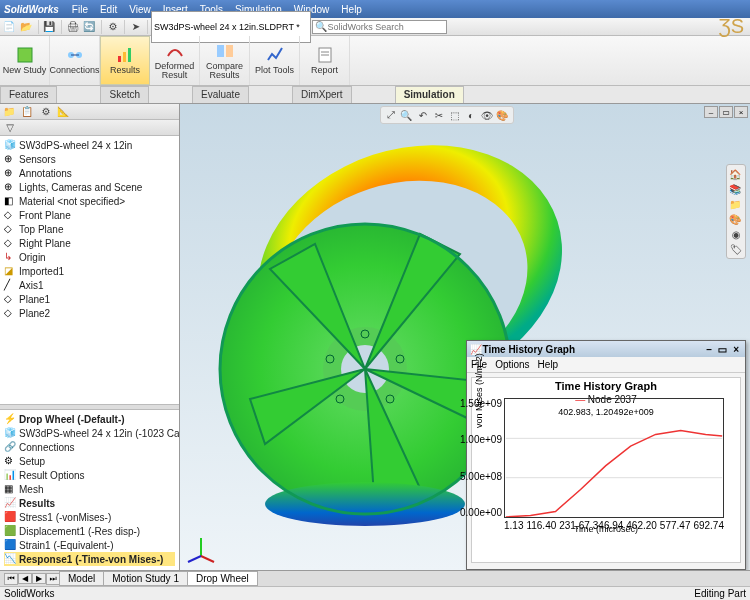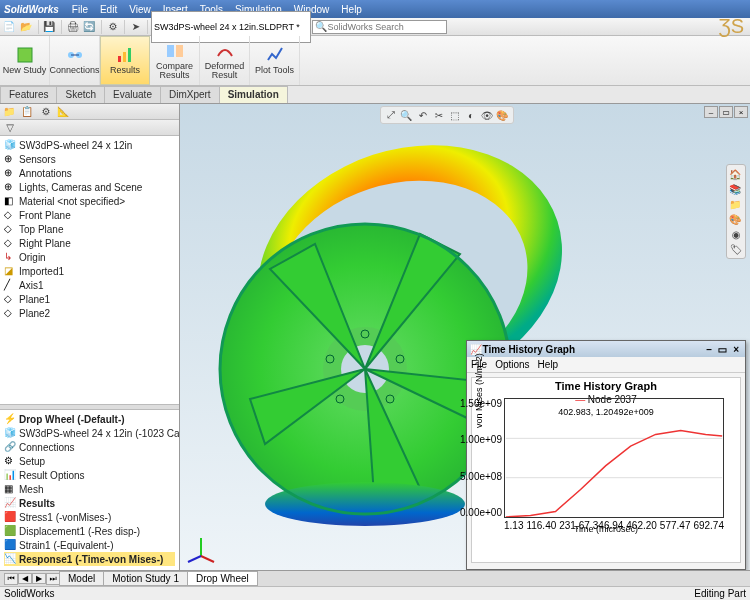--- a/index.html
+++ b/index.html
@@ -12,21 +12,21 @@
   .tb-row .sep { width: 1px; height: 14px; background: #ccc; margin: 0 2px; }
   .tb-btn { width: 16px; height: 16px; display: inline-flex; align-items: center; justify-content: center; color: #444; }
   .filefield { flex: 0 0 160px; height: 32px; border: 1px solid #999; background: #fff; font-size: 9px; padding: 0 2px; display: flex; align-items: center; overflow: hidden; white-space: nowrap; }
   .search { flex: 0 0 120px; height: 14px; border: 1px solid #999; background: #fff; display: flex; align-items: center; padding: 0 2px; }
   .search input { border: none; outline: none; font-size: 9px; flex: 1; }
   .ribbon { height: 50px; background: linear-gradient(#f8f8f8,#e8e8e8); border-bottom: 1px solid #bbb; display: flex; }
   .ribbon-item { width: 50px; display: flex; flex-direction: column; align-items: center; justify-content: center; gap: 2px; border-right: 1px solid #ddd; position: relative; }
   .ribbon-item.sel { background: linear-gradient(#fff3c8,#ffd96a); border: 1px solid #cca; }
   .ribbon-icon { width: 18px; height: 18px; }
   .ribbon-label { font-size: 9px; color: #333; text-align: center; line-height: 1; }
-  .tabstrip { height: 18px; background: #e8e8e8; display: flex; border-bottom: 1px solid #999; }
+  .tabstrip { height: 18px; background: #e8e8e8; display: flex; border-bottom: 1px solid #999; gap: 44px; }
   .tabstrip .tab { padding: 2px 8px; background: #ddd; border: 1px solid #bbb; border-bottom: none; margin-right: -1px; font-size: 10px; color: #333; }
   .tabstrip .tab.active { background: #f5f5dc; font-weight: bold; }
   .workarea { position: absolute; top: 104px; left: 0; right: 0; bottom: 30px; }
   .sidebar { position: absolute; left: 0; top: 0; width: 180px; bottom: 0; background: #fff; border-right: 1px solid #999; display: flex; flex-direction: column; }
   .side-hdr { height: 16px; background: linear-gradient(#f0f0f0,#ddd); border-bottom: 1px solid #bbb; display: flex; align-items: center; gap: 2px; padding: 0 2px; }
   .tree { padding: 2px 4px; overflow: auto; flex: 1; }
   .tree .row { display: flex; align-items: center; gap: 3px; padding: 1px 0; white-space: nowrap; }
   .tree .row span.lbl { font-size: 10px; color: #222; }
   .ind1 { padding-left: 12px; } .ind2 { padding-left: 24px; }
   .ti { width: 12px; height: 12px; display: inline-block; }
@@ -118,36 +118,44 @@
   <div class="ribbon-item sel">
     <svg class="ribbon-icon">
         <rect x="2" y="10" width="3" height="6" fill="#e33"></rect>
         <rect x="7" y="6" width="3" height="10" fill="#fb3"></rect>
         <rect x="12" y="2" width="3" height="14" fill="#3c6"></rect>
       </svg>
     <span class="ribbon-label">Results</span>
   </div>
   <div class="ribbon-item">
     <svg class="ribbon-icon">
+        <path d="M2 14 Q9 2 16 14" fill="none" stroke="#c33" stroke-width="2"></path>
+      </svg>
+    <span class="ribbon-label">Deformed Result</span>
+  </div>
+  <div class="ribbon-item">
+    <svg class="ribbon-icon">
         <rect x="1" y="3" width="7" height="12" fill="#9cf"></rect>
         <rect x="10" y="3" width="7" height="12" fill="#fc9"></rect>
       </svg>
     <span class="ribbon-label">Compare Results</span>
   </div>
   <div class="ribbon-item">
     <svg class="ribbon-icon">
-        <path d="M2 14 Q9 2 16 14" fill="none" stroke="#c33" stroke-width="2"></path>
-      </svg>
-    <span class="ribbon-label">Deformed Result</span>
-  </div>
-  <div class="ribbon-item">
-    <svg class="ribbon-icon">
         <polyline points="2,14 6,8 10,12 16,2" fill="none" stroke="#36c" stroke-width="2"></polyline>
       </svg>
     <span class="ribbon-label">Plot Tools</span>
+  </div>
+  <div class="ribbon-item">
+    <svg class="ribbon-icon">
+        <rect x="3" y="2" width="12" height="14" fill="#fff" stroke="#888"></rect>
+        <line x1="5" y1="6" x2="13" y2="6" stroke="#888"></line>
+        <line x1="5" y1="9" x2="13" y2="9" stroke="#888"></line>
+      </svg>
+    <span class="ribbon-label">Report</span>
   </div>
 </div>
 
 <div class="tabstrip">
   <div class="tab">Features</div>
   <div class="tab">Sketch</div>
   <div class="tab">Evaluate</div>
   <div class="tab">DimXpert</div>
   <div class="tab active">Simulation</div>
 </div>

